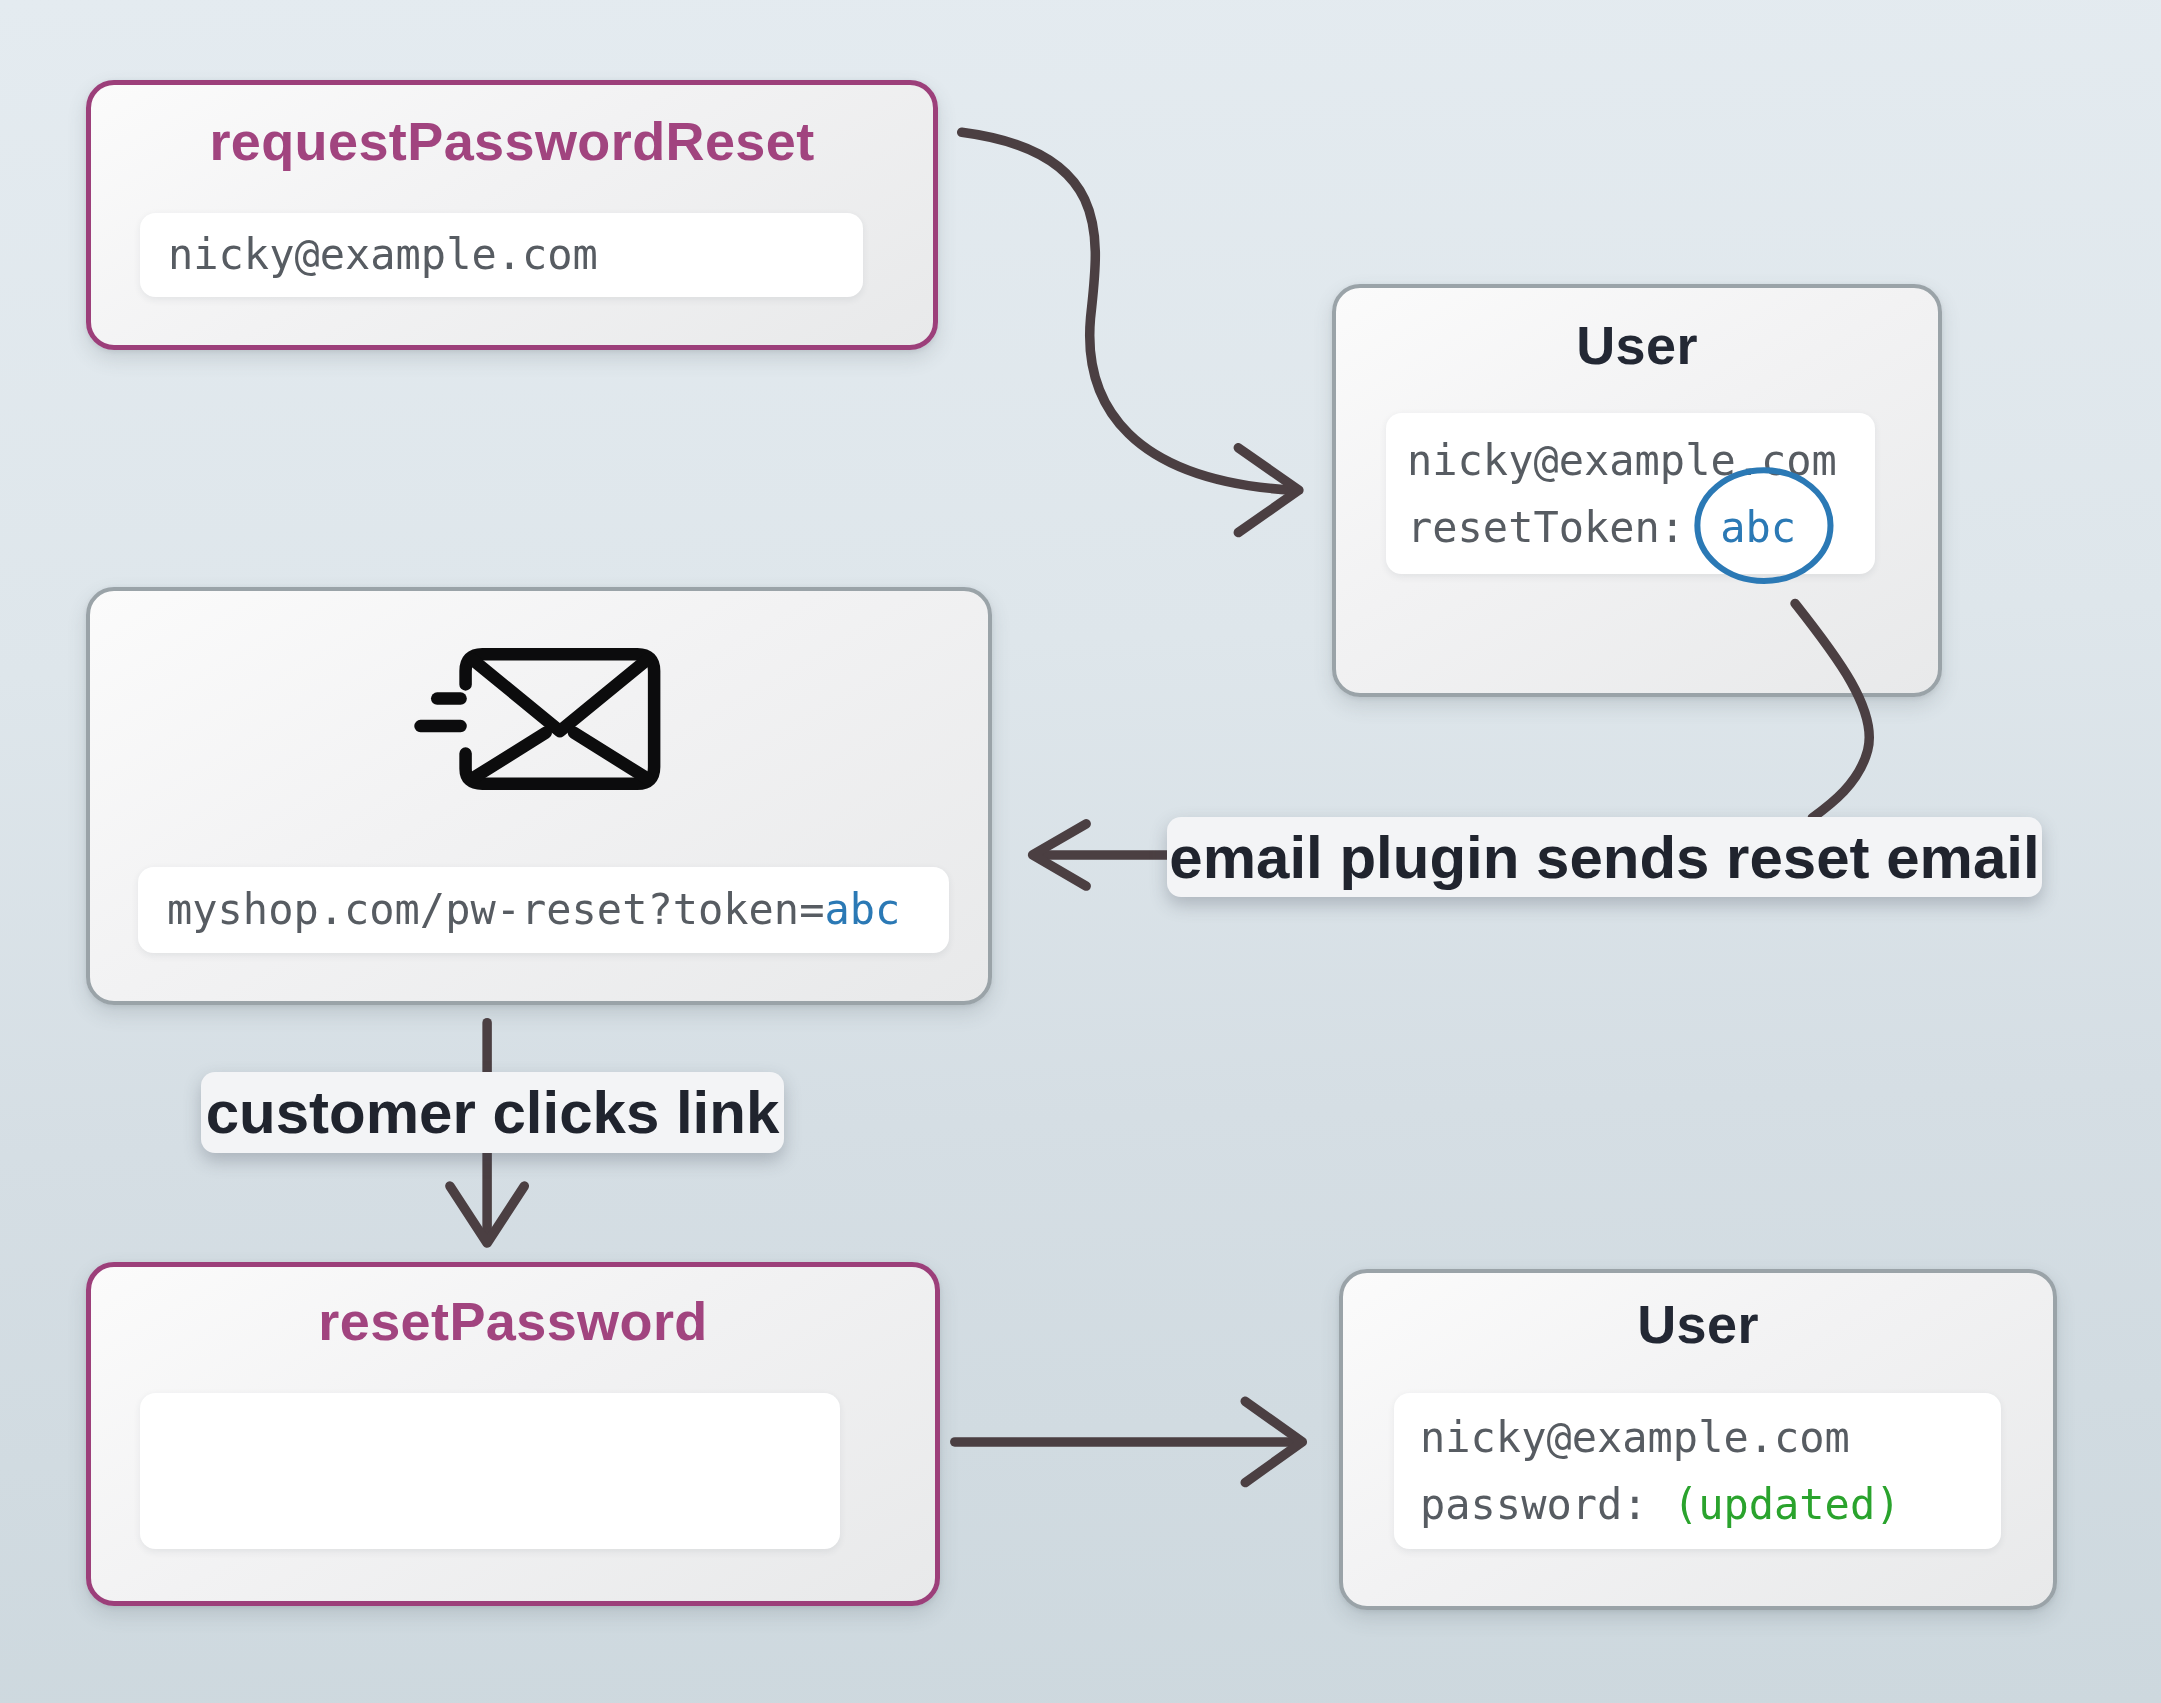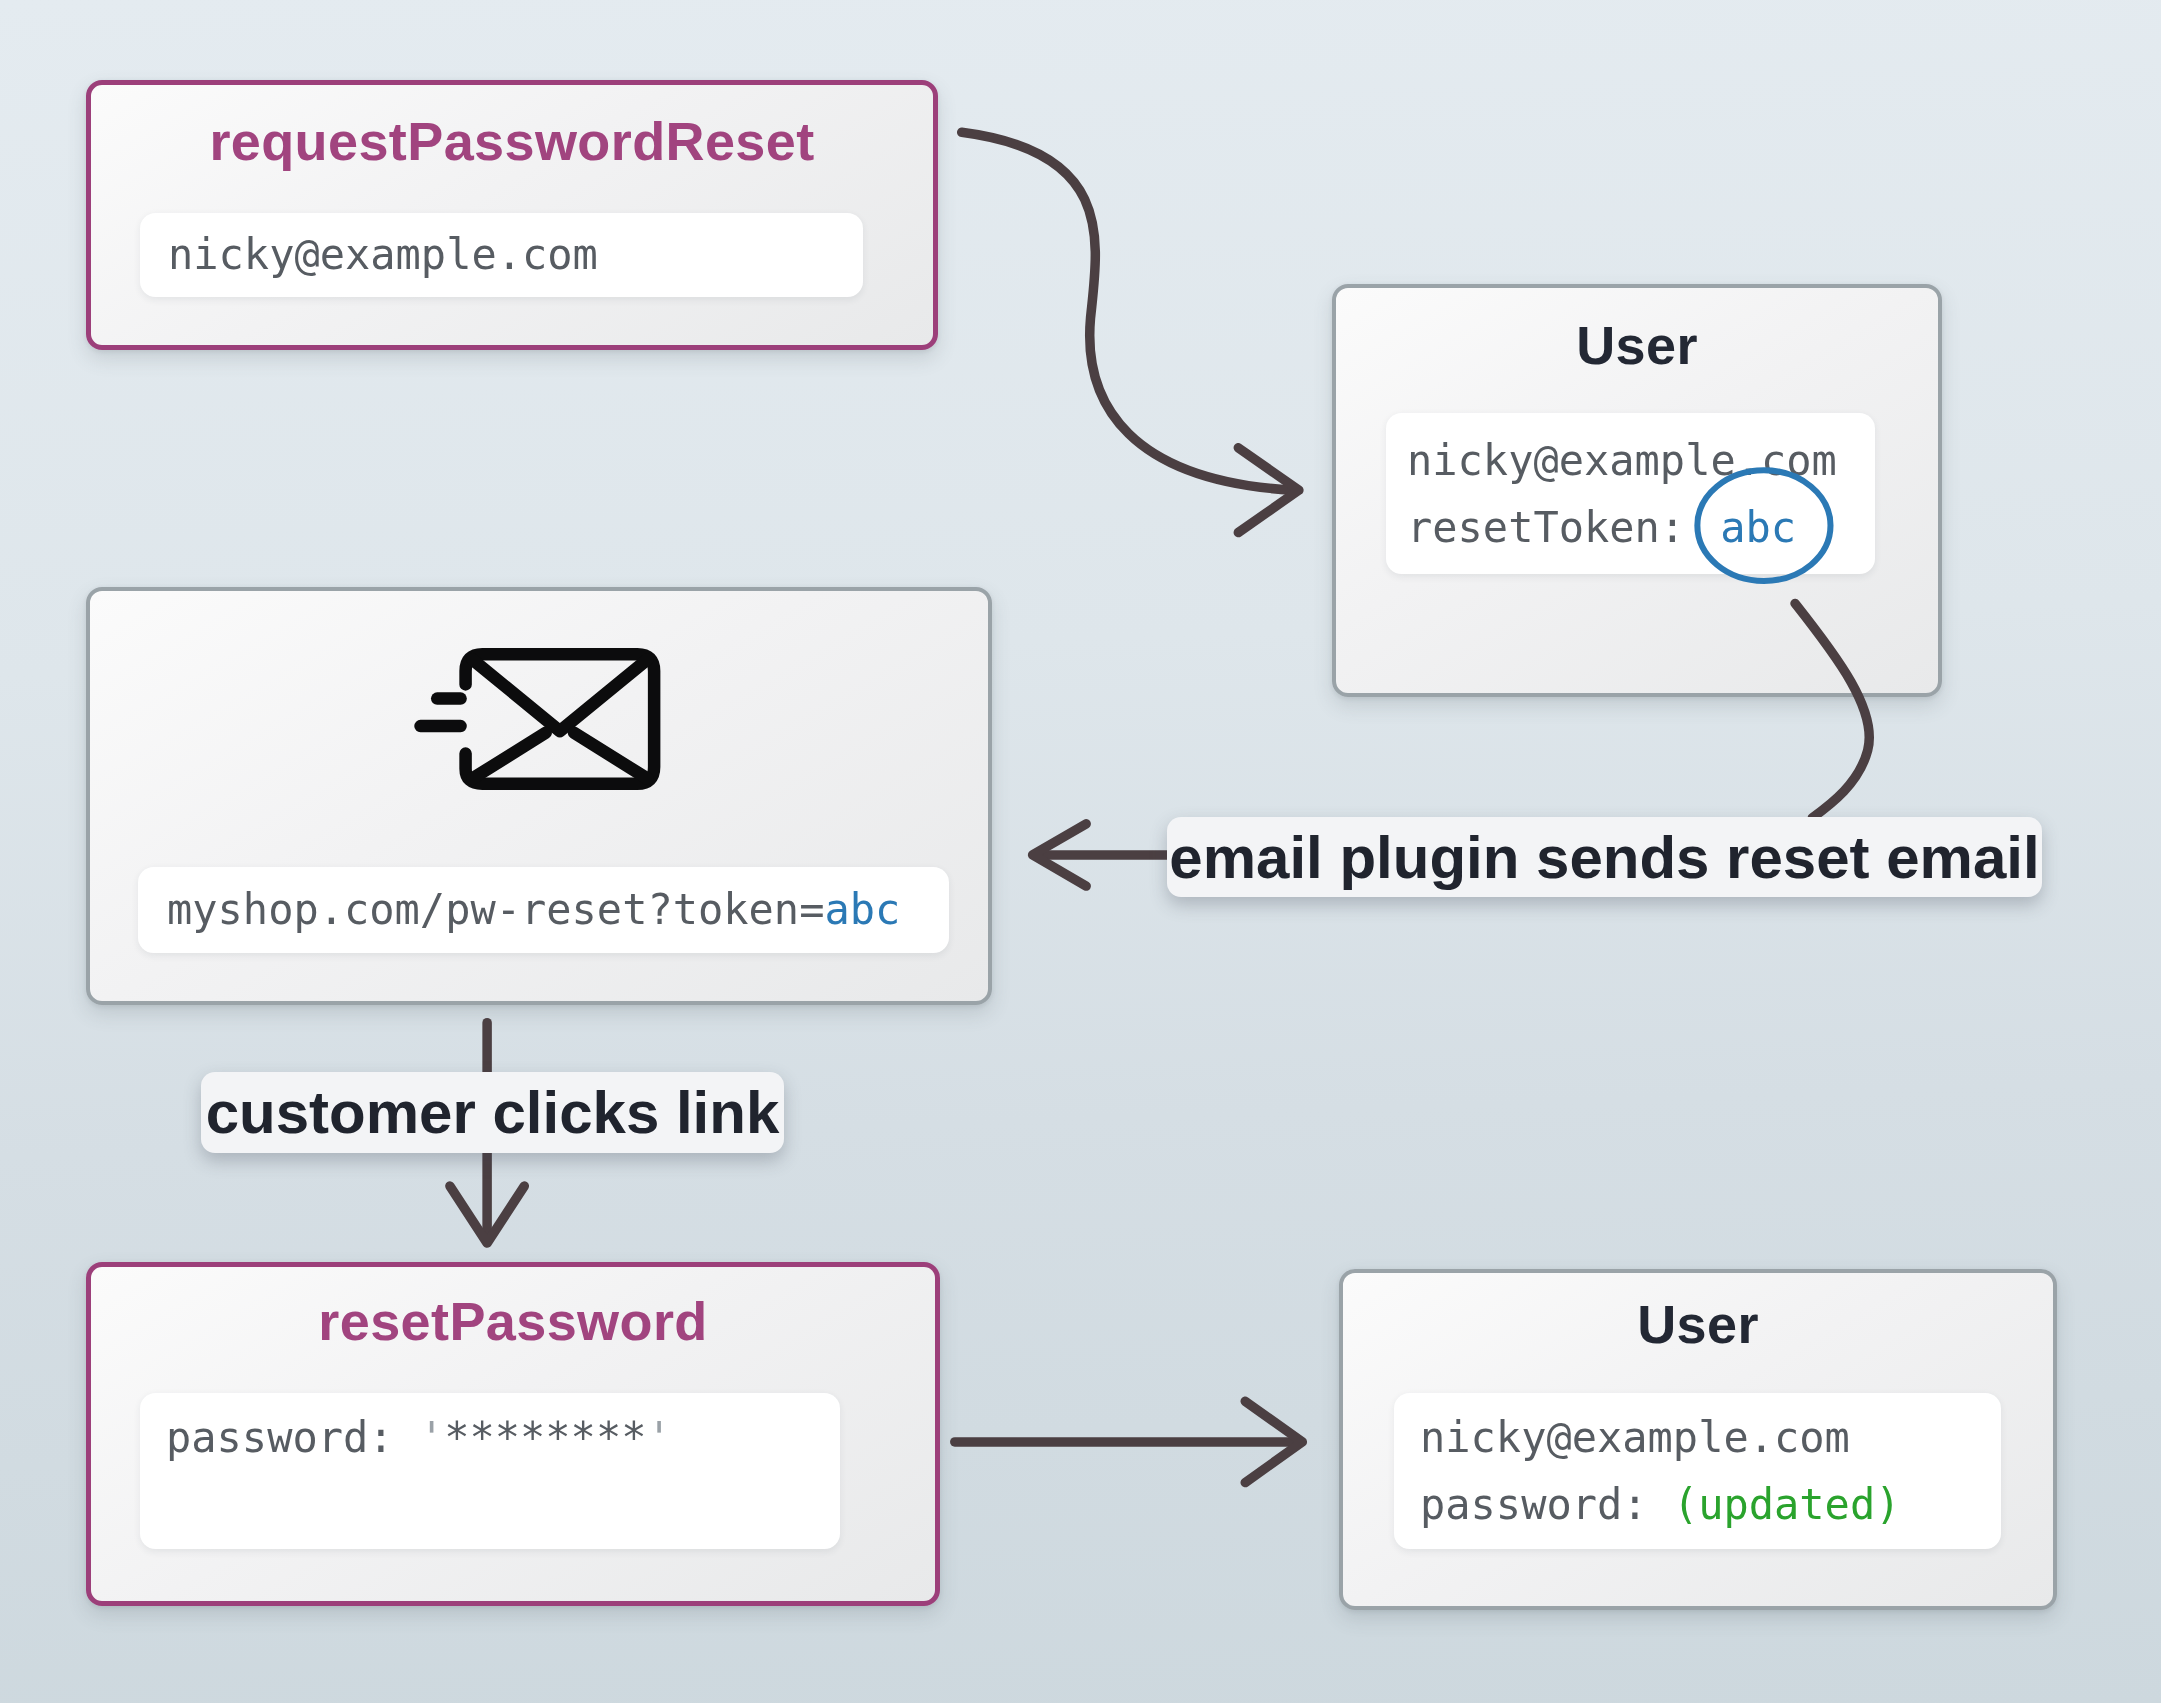--- a/index.html
+++ b/index.html
@@ -9,21 +9,21 @@
     height: 1703px;
     overflow: hidden;
     background: linear-gradient(178deg, #e4ebf0 0%, #dee6eb 38%, #d5dee4 65%, #cdd8de 100%);
     font-family: "Liberation Sans", sans-serif;
   }
 
   
   .node {
     position: absolute;
     box-sizing: border-box;
-    border-radius: 16px;
+    border-radius: 28px;
     background: linear-gradient(150deg, #fbfbfb 0%, #f2f2f3 45%, #e8e9ea 100%);
     box-shadow: 0 8.6px 19px rgba(70, 80, 90, 0.16), 0 1.7px 4.3px rgba(70, 80, 90, 0.10);
     z-index: 2;
   }
   .node.purple { border: 5.2px solid #9c3f7a; }
   .node.gray   { border: 4.3px solid #9aa3a8; }
 
   .node-title {
     margin: 0;
     text-align: center;
@@ -116,21 +116,20 @@
       <path d="M 8 96 L 56 96"></path>
     </svg>
     <div class="panel" style="left:48px; top:276px; width:811px; height:86px; padding-left:29px;">
       <div class="line" style="line-height:86px;"><span>myshop.com/pw-reset?token=</span><span class="code-blue">abc</span></div>
     </div>
   </section>
 
   <section class="node purple" style="left:86px; top:1262px; width:854px; height:344px;">
     <h2 class="node-title title-purple" style="margin-top:26px;text-align:center;">resetPassword</h2>
     <div class="panel" style="left:49px; top:126px; width:700px; height:156px; padding:11.2px 0 0 26px;">
-      <div class="line"><span>password: </span><span class="code-quote">'</span><span>********</span><span class="code-quote">'</span></div>
     </div>
   </section>
 
   <section class="node gray" style="left:1339px; top:1269px; width:718px; height:341px;">
     <h2 class="node-title title-dark" style="margin-top:22.5px;">User</h2>
     <div class="panel" style="left:51px; top:120px; width:607px; height:156px; padding:11.2px 0 0 26px;">
       <div class="line">nicky@example.com</div>
       <div class="line"><span>password: </span><span class="code-green">(updated)</span></div>
     </div>
   </section>

